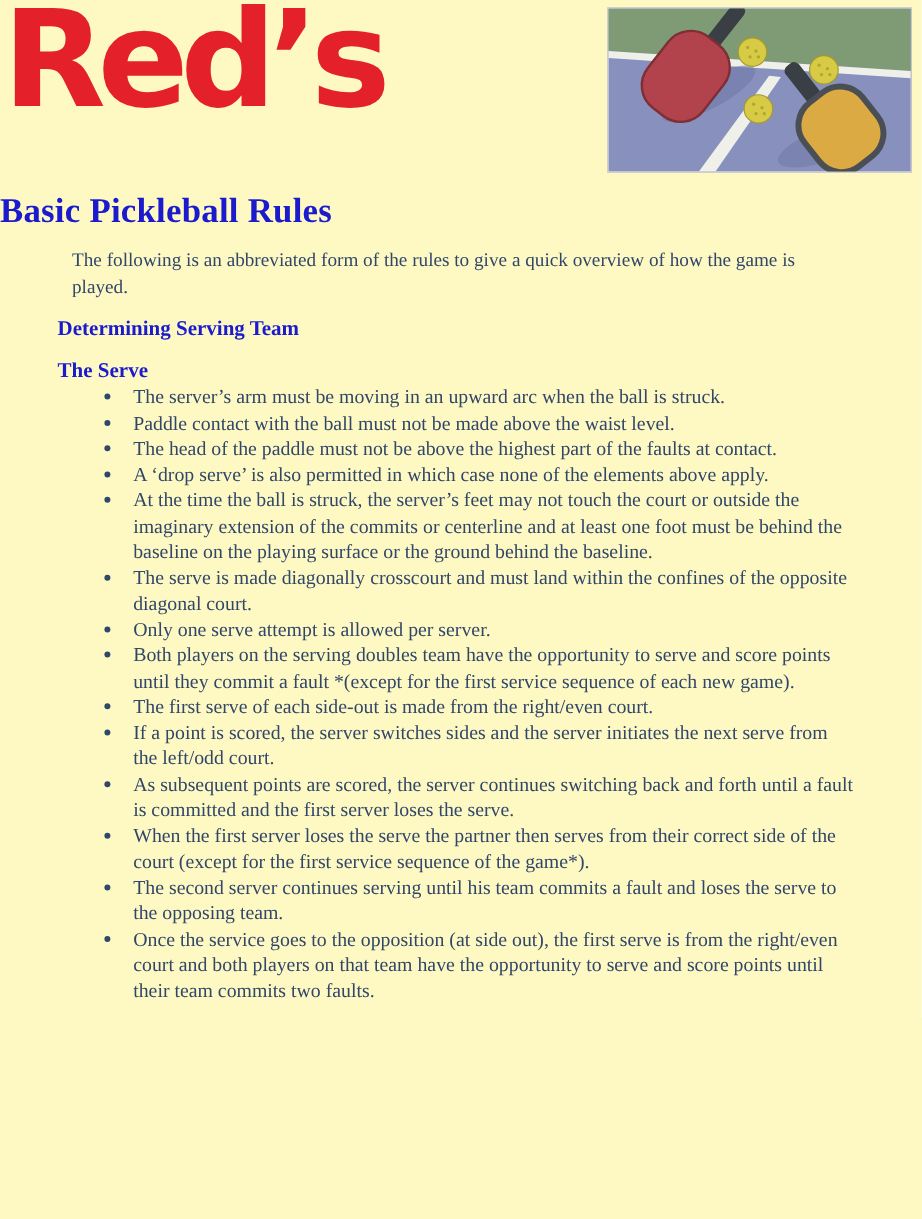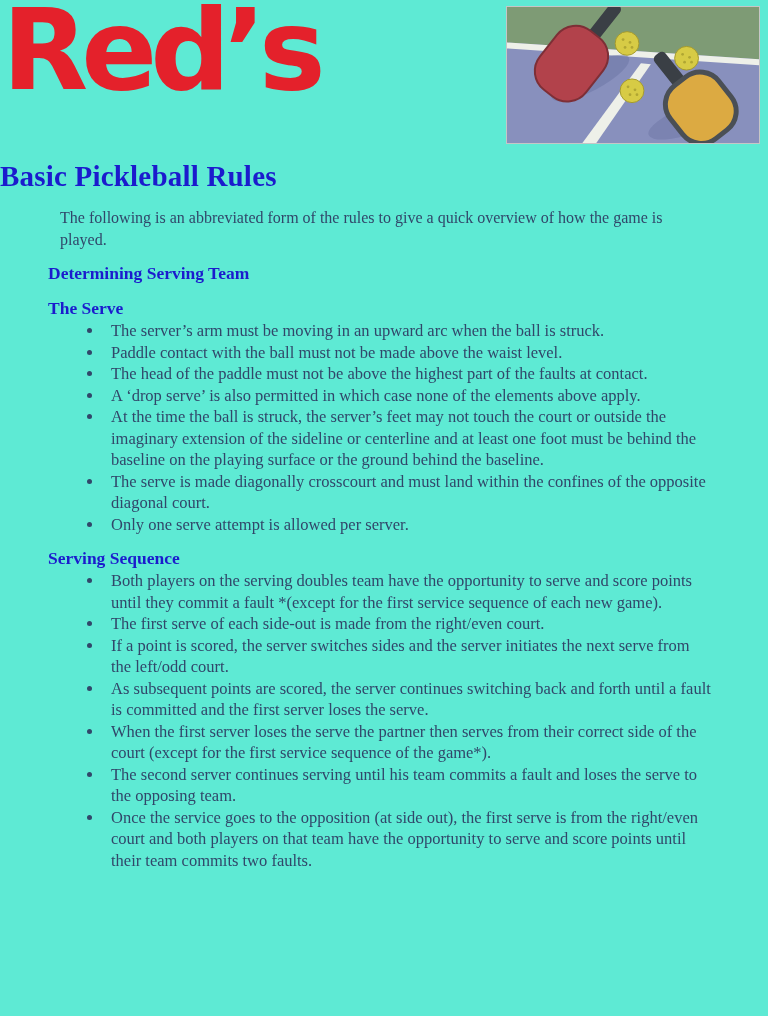--- a/index.html
+++ b/index.html
@@ -5,21 +5,21 @@
   * { margin: 0; padding: 0; box-sizing: border-box; }
   html, body { background: #ffffff; }
   body {
     width: 768px; height: 1016px;
     font-family: "Liberation Serif", serif;
     overflow: hidden;
   }
   .page {
     position: relative;
     width: 768px; height: 1016px;
-    background: #5eead4;
+    background: #fef9c3;
     overflow: hidden;
   }
   
   .header-band { position: relative; height: 150px; }
   .logo {
     position: absolute; left: 2px; top: -22px;
     font-family: "DejaVu Sans", sans-serif;
     font-weight: bold;
     font-size: 112px;
     letter-spacing: -7px;
@@ -133,25 +133,24 @@
   <p class="intro">The following is an abbreviated form of the rules to give a quick overview of how the game is played.</p>
 
   <div class="sections" id="sections">
       <h2>Determining Serving Team</h2>
       <h2>The Serve</h2>
       <ul>
         <li>The server’s arm must be moving in an upward arc when the ball is struck.</li>
         <li>Paddle contact with the ball must not be made above the waist level.</li>
         <li>The head of the paddle must not be above the highest part of the faults at contact.</li>
         <li>A ‘drop serve’ is also permitted in which case none of the elements above apply.</li>
-        <li>At the time the ball is struck, the server’s feet may not touch the court or outside the imaginary extension of the sideline or centerline and at least one foot must be behind the baseline on the playing surface or the ground behind the baseline.</li>
+        <li>At the time the ball is struck, the server’s feet may not touch the court or outside the imaginary extension of the commits or centerline and at least one foot must be behind the baseline on the playing surface or the ground behind the baseline.</li>
         <li>The serve is made diagonally crosscourt and must land within the confines of the opposite diagonal court.</li>
         <li>Only one serve attempt is allowed per server.</li>
       </ul>
-      <h2>Serving Sequence</h2>
       <ul>
         <li>Both players on the serving doubles team have the opportunity to serve and score points until they commit a fault *(except for the first service sequence of each new game).</li>
         <li>The first serve of each side-out is made from the right/even court.</li>
         <li>If a point is scored, the server switches sides and the server initiates the next serve from the left/odd court.</li>
         <li>As subsequent points are scored, the server continues switching back and forth until a fault is committed and the first server loses the serve.</li>
         <li>When the first server loses the serve the partner then serves from their correct side of the court (except for the first service sequence of the game*).</li>
         <li>The second server continues serving until his team commits a fault and loses the serve to the opposing team.</li>
         <li>Once the service goes to the opposition (at side out), the first serve is from the right/even court and both players on that team have the opportunity to serve and score points until their team commits two faults.</li>
       </ul>
     </div>

